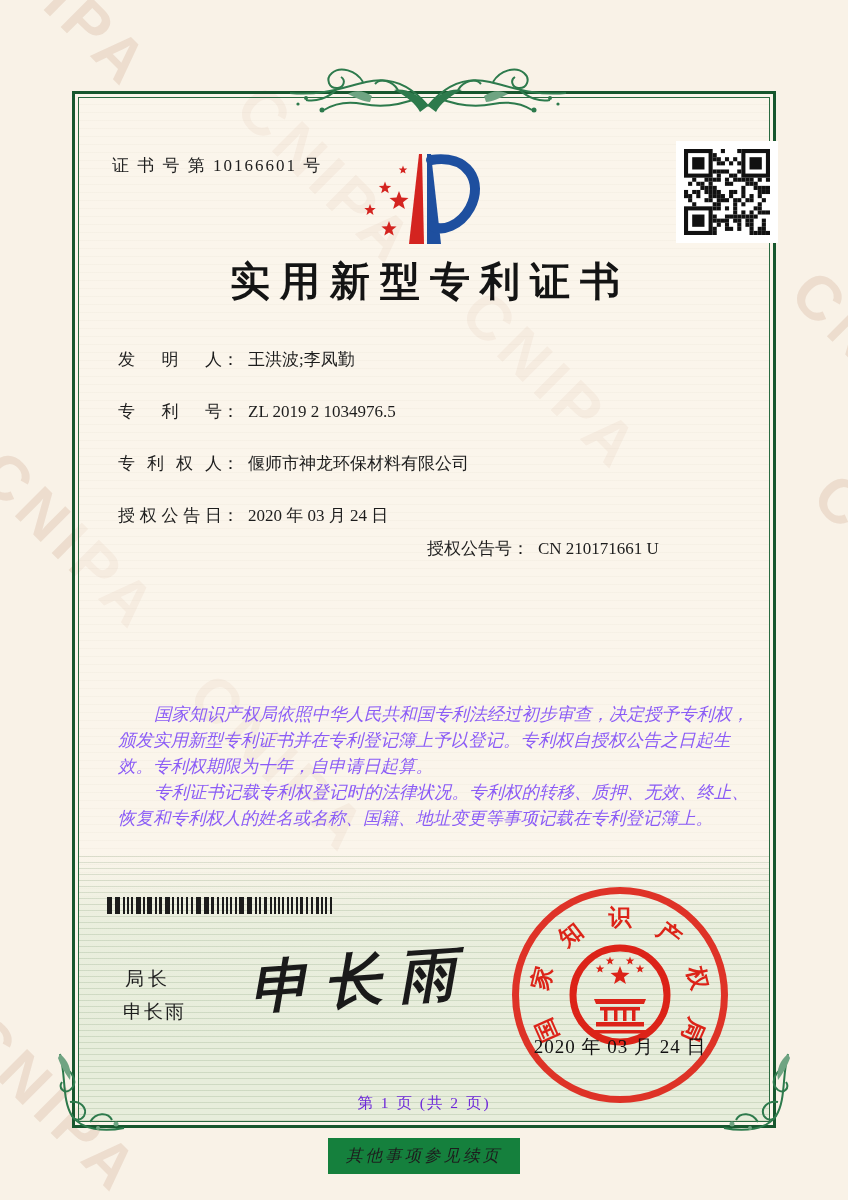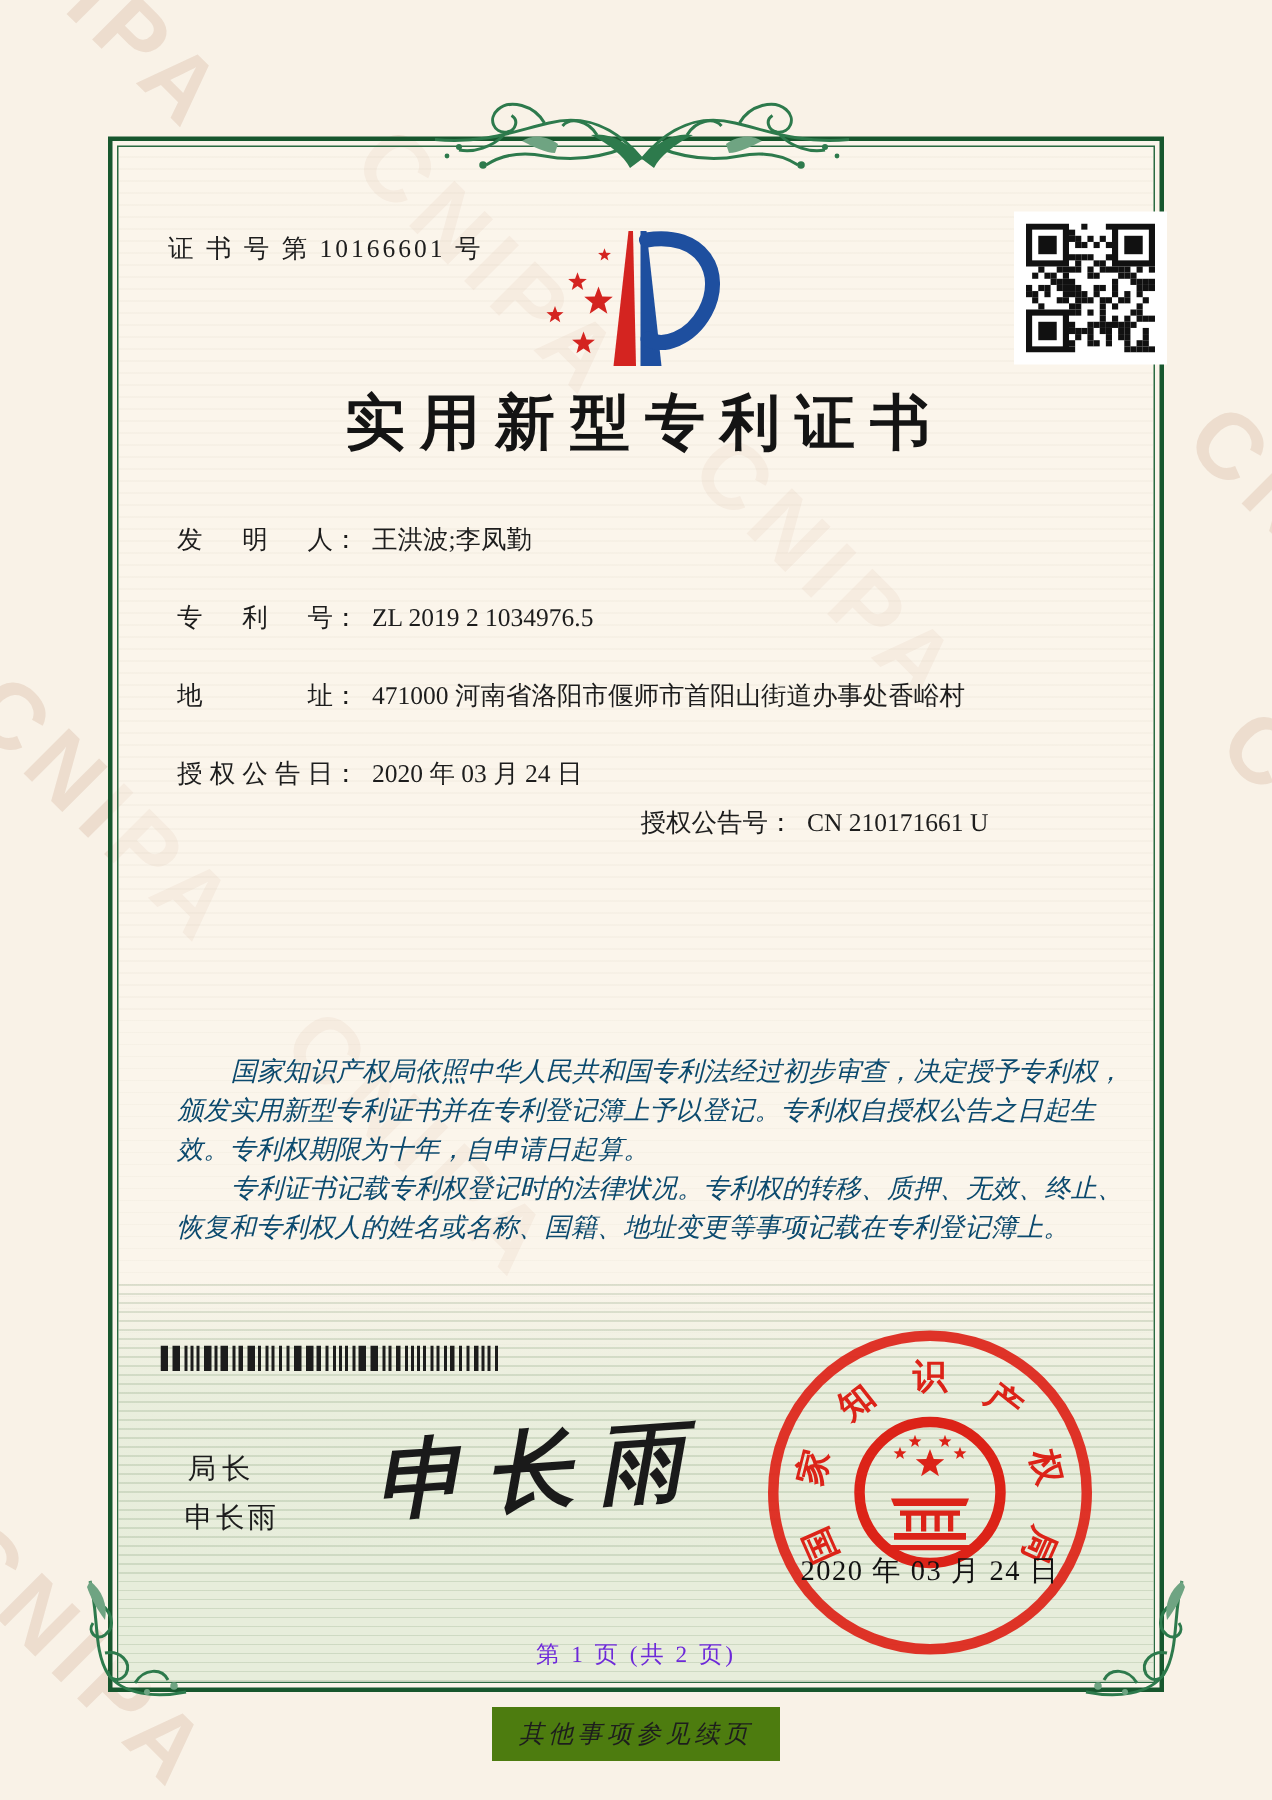--- a/index.html
+++ b/index.html
@@ -50,21 +50,21 @@
   .field-row { position:relative; height:22px; margin-bottom:30px; white-space:nowrap; }
   .f-label {
     display:inline-block; width:104px; vertical-align:top;
     text-align:justify; text-align-last:justify; text-justify:inter-character;
   }
   .f-colon { display:inline-block; margin-right:9px; }
   .f-pair2 { position:absolute; left:309px; top:0;margin-top:33px; }
   .f-pair2 .f-label { width:auto; text-align-last:auto; margin-right:0; }
   .body-text {
     position:absolute; left:118px; top:701px; width:642px;
-    font-size:17.5px; line-height:26px; font-style:italic; color:#0c4a6e;
+    font-size:17.5px; line-height:26px; font-style:italic; color:#8b5cf6;
   }
   .body-text p { text-indent:2.05em; }
   .barcode { position:absolute; left:107px; top:897px; width:228px; height:17px; }
   .issuer-title { position:absolute; left:125px; top:966px; font-size:19px;
     font-family:"Liberation Sans","DejaVu Sans",sans-serif; letter-spacing:4px; }
   .issuer-name { position:absolute; left:123px; top:999px; font-size:19px;
     font-family:"Liberation Sans","DejaVu Sans",sans-serif; letter-spacing:2px; }
   .signature {
     position:absolute; left:250px; top:942px; font-size:58px; font-weight:bold;
     font-style:italic; letter-spacing:16px; color:#1a1a1a; transform:rotate(-4deg);
@@ -82,21 +82,21 @@
   }
   .seal-emblem { position:absolute; left:50%; top:50%; transform:translate(-50%,-50%); }
   .seal-date {
     position:absolute; left:505px; top:1034px; width:230px; text-align:center;
     font-size:19px; letter-spacing:1px; color:#111; z-index:5;
   }
   .page-footer { position:absolute; left:0; top:1093px; width:100%; text-align:center;
     font-size:15.5px; letter-spacing:2px; color:#6d28d9; }
   .continuation { position:absolute; left:0; top:1138px; width:100%; text-align:center; }
   .continuation span {
-    display:inline-block; background:#4d7c0f; padding:7px 18px; font-size:16.5px;
+    display:inline-block; background:#15803d; padding:7px 18px; font-size:16.5px;
     font-style:italic; letter-spacing:3px;text-align:center;
   }
 </style>
 </head>
 <body>
 
 <div class="watermark" style="left:-50px;top:-38px;">CNIPA</div>
 <div class="watermark" style="left:215px;top:140px;">CNIPA</div>
 <div class="watermark" style="left:440px;top:345px;">CNIPA</div>
 <div class="watermark" style="left:770px;top:325px;">CNIPA</div>
@@ -335,21 +335,21 @@
   <div class="title">实用新型专利证书</div>
 
   <div class="fields">
     <div class="field-row">
       <span class="f-label">发明人</span><span class="f-colon">：</span><span>王洪波;李凤勤</span>
     </div>
     <div class="field-row">
       <span class="f-label">专利号</span><span class="f-colon">：</span><span>ZL 2019 2 1034976.5</span>
     </div>
     <div class="field-row">
-      <span class="f-label">地址</span><span class="f-colon">：</span><span>471000 河南省洛阳市偃师市首阳山街道办事处香峪村</span>
+      <span class="f-label">专利权人</span><span class="f-colon">：</span><span>偃师市神龙环保材料有限公司</span>
     </div>
     <div class="field-row">
       <span class="f-label">授权公告日</span><span class="f-colon">：</span><span>2020 年 03 月 24 日</span>
       <span class="f-pair2">
         <span class="f-label">授权公告号</span><span class="f-colon">：</span><span>CN 210171661 U</span>
       </span>
     </div>
   </div>
 
   <div class="body-text">

